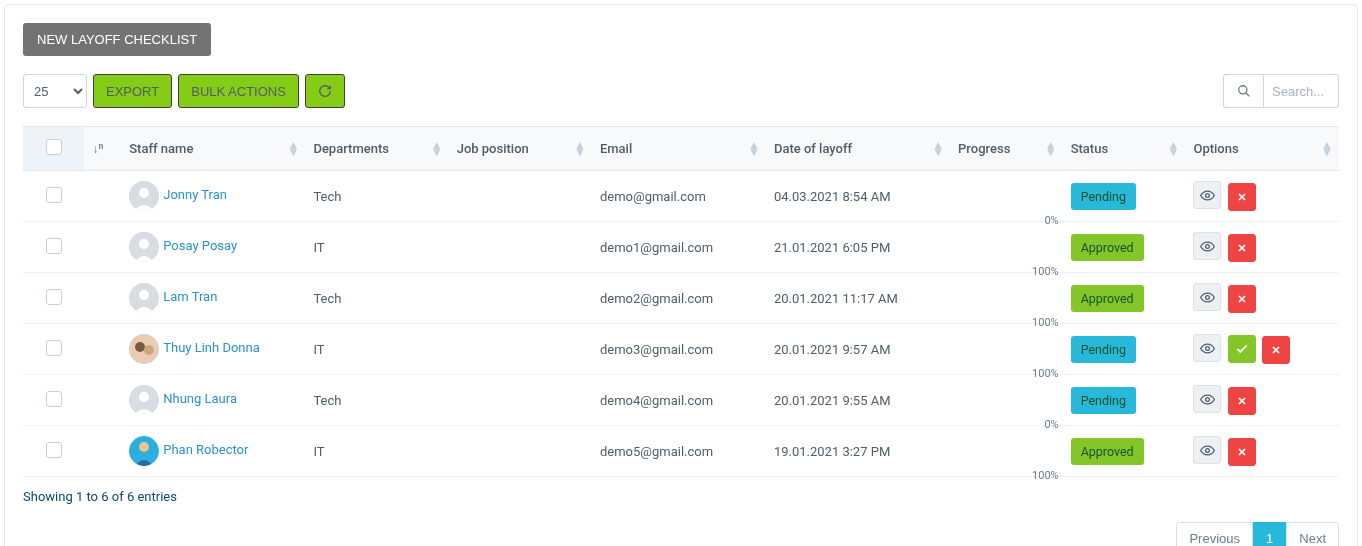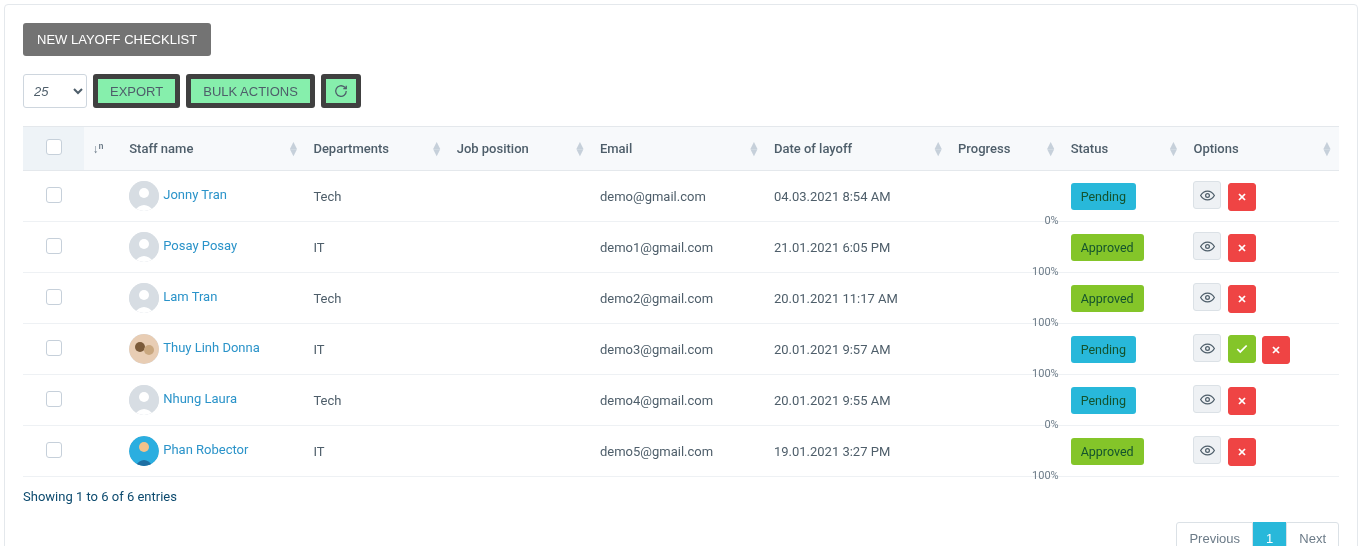--- a/index.html
+++ b/index.html
@@ -1,22 +1,22 @@
 <!DOCTYPE html>
 <html><head>
 <meta charset="utf-8">
 <style>
   * { box-sizing: border-box; margin: 0; padding: 0; }
   body { font-family: -apple-system, BlinkMacSystemFont, "Segoe UI", Roboto, sans-serif; background: #fff; color: #4e5e6a; font-size: 13px; }
   .panel { border: 1px solid #e4e8ec; border-radius: 4px; margin: 4px; padding: 18px 18px 14px 18px; width: 1354px; }
   .btn { display: inline-flex; align-items: center; justify-content: center; border-radius: 3px; cursor: pointer; font-size: 13px; }
   .btn-primary { background: #737373; color: #fff; border: none; padding: 9px 14px; font-weight: 500; }
   .toolbar { margin-top: 18px; display: flex; align-items: center; }
-  .select-pg { width: 64px; height: 34px; border: 1px solid #ced6de; border-radius: 3px; background: #fff; color: #4e5e6a; padding: 0 6px; font-size: 13px; font-style: italic; }
-  .btn-outline { background: #86efac; border: 5px solid #404040; color: #4e5e6a; height: 34px; padding: 0 12px; margin-left: 6px; }
+  .select-pg { width: 64px; height: 34px; border: 1px solid #ced6de; border-radius: 3px; background: #fff; color: #4e5e6a; padding: 0 6px; font-size: 13px; }
+  .btn-outline { background: #84cc16; border: 1px solid #404040; color: #4e5e6a; height: 34px; padding: 0 12px; margin-left: 6px; }
   .btn-icon { width: 40px; height: 34px; }
   .search-wrap { margin-left: auto; display: flex; }
   .search-btn { width: 40px; height: 34px; border: 1px solid #ced6de; border-right: none; border-radius: 3px 0 0 3px; background: #fff; display: flex; align-items: center; justify-content: center; }
   .search-input { width: 76px; height: 34px; border: 1px solid #ced6de; border-radius: 0 3px 3px 0; padding: 0 8px; font-size: 13px; color: #4e5e6a; }
   .search-input::placeholder { color: #a7b3bf; }
   table { width: 100%; border-collapse: collapse; margin-top: 18px; }
   thead th { text-align: left; font-weight: 500; color: #4e5e6a; background: #f7f9fb; border-top: 1px solid #e4e8ec; border-bottom: 1px solid #e4e8ec; padding: 12px 8px; position: relative; font-size: 13px; }
   thead th:first-child { background: #eef3f7; }
   thead th .sort-handles { position: absolute; right: 6px; top: 50%; transform: translateY(-50%); font-size: 12px; color: #c6d0da; line-height: 7px; }
   tbody td { border-bottom: 1px solid #eef1f4; padding: 10px 8px; vertical-align: middle; font-size: 13px; color: #4e5e6a; }
@@ -64,20 +64,31 @@
     <button class="btn btn-outline">EXPORT</button>
     <button class="btn btn-outline">BULK ACTIONS</button>
     <button class="btn btn-outline btn-icon">
       <span>
         <svg width="14" height="14" viewBox="0 0 24 24" fill="none" stroke="#4e5e6a" stroke-width="2.2">
             <path d="M21 12a9 9 0 1 1-3-6.7L21 8"></path>
             <path d="M21 3v5h-5"></path>
           </svg>
       </span>
     </button>
+    <div class="search-wrap">
+      <div class="search-btn">
+        <span>
+          <svg width="14" height="14" viewBox="0 0 24 24" fill="none" stroke="#6c7b88" stroke-width="2.2">
+              <circle cx="10" cy="10" r="7"></circle>
+              <line x1="21" y1="21" x2="15" y2="15"></line>
+            </svg>
+        </span>
+      </div>
+      <input class="search-input" placeholder="Search..." style="">
+    </div>
   </div>
 
   <table>
     <thead>
       <tr>
         <th class="col-chk"><span class="chk"></span></th>
         <th class="col-sort">
           <span style="font-size:12px;color:#6c7b88;">↓ⁿ</span>
         </th>
         <th class="col-name"><span>Staff name</span><span class="sort-handles">▲<br>▼</span></th>

